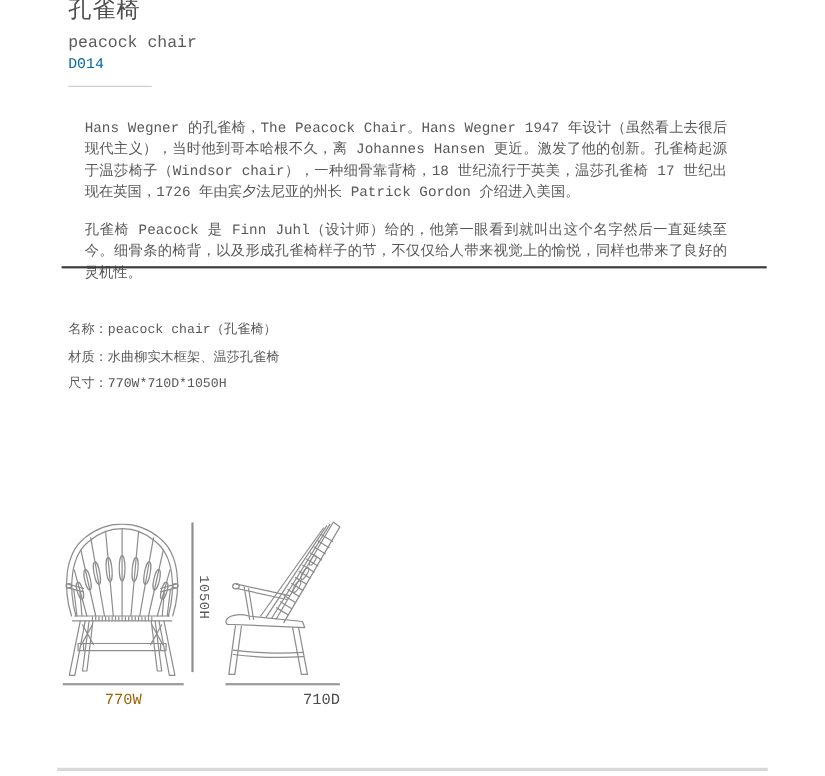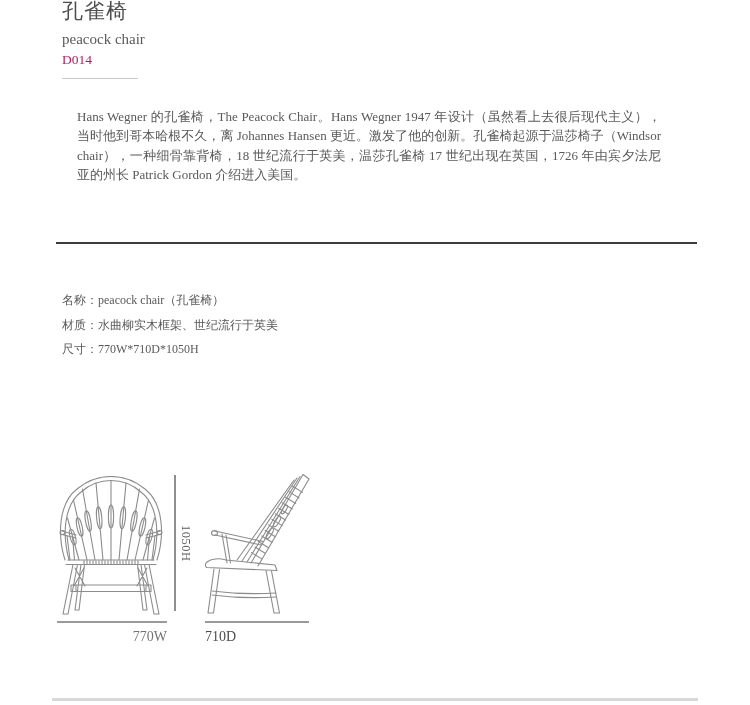--- a/index.html
+++ b/index.html
@@ -1,31 +1,31 @@
 <!DOCTYPE html>
 <html lang="zh"><head>
 <meta charset="utf-8">
 <style>
   html,body{margin:0;padding:0;background:#ffffff;}
   .page{
     position:relative;
     width:750px;height:705px;
     background:#ffffff;
     overflow:hidden;
-    font-family:Liberation Serif, serif;
+    font-family:Liberation Mono, monospace;
   }
   .abs{position:absolute;}
   .page-title{
     left:62px;top:-2px;
     font-size:21px;line-height:26px;
     color:#4d4d4d;font-weight:500;
     letter-spacing:1px;
   }
   .page-subtitle{left:62px;top:31px;font-size:15px;color:#595959;}
-  .page-model{left:62px;top:52px;font-size:13.5px;color:#be185d;}
+  .page-model{left:62px;top:52px;font-size:13.5px;color:#0369a1;}
   .rule-small{left:62px;top:78px;width:76px;height:1px;background:#c9c9c9;}
   .article{left:61px;top:91px;width:616px;color:#595959;}
   .article p{
     margin:16px;font-size:13px;line-height:19.3px;
     text-align:justify;text-justify:inter-ideograph;
   }
   .divider-dark{left:56px;top:242px;width:641px;height:2px;background:#3c3c3c;}
   .specs{left:62px;top:288px;color:#595959;}
   .specs div{font-size:12px;line-height:24.7px;white-space:nowrap;}
   .front-drawing{left:54px;top:476px;width:114px;height:150px;}
@@ -34,44 +34,45 @@
   .dim-height-wrap{
     left:178px;top:475px;height:136px;
     display:flex;align-items:center;
   }
   .dim-height-wrap span{
     writing-mode:vertical-rl;text-orientation:mixed;
     font-size:12.5px;color:#595959;letter-spacing:0.5px;
   }
   .dim-hline-front{left:57px;top:621px;width:110px;height:2px;background:#9a9a9a;}
   .dim-hline-side{left:205px;top:621px;width:104px;height:2px;background:#9a9a9a;}
-  .dim-label-front{left:57px;top:629px;width:110px;text-align:right;font-size:14px;color:#737373;}
-  .dim-label-side{left:205px;top:629px;width:104px;text-align:left;font-size:14px;color:#4d4d4d;}
+  .dim-label-front{left:57px;top:629px;width:110px;text-align:center;font-size:14px;color:#a16207;}
+  .dim-label-side{left:205px;top:629px;width:104px;text-align:right;font-size:14px;color:#4d4d4d;}
   .divider-light{left:52px;top:698px;width:646px;height:3px;background:#d8d8d8;}
   svg.lineart{stroke:#8c8c8c;stroke-width:1.1;fill:none;stroke-linecap:round;}
 </style>
 </head>
 <body>
 
 <div class="page">
 
   <div class="abs page-title">孔雀椅</div>
   <div class="abs page-subtitle">peacock chair</div>
   <div class="abs page-model">D014</div>
   <div class="abs rule-small"></div>
 
   <div class="abs article">
     <p>Hans Wegner 的孔雀椅，The Peacock Chair。Hans Wegner 1947 年设计（虽然看上去很后现代主义），当时他到哥本哈根不久，离 Johannes Hansen 更近。激发了他的创新。孔雀椅起源于温莎椅子（Windsor chair），一种细骨靠背椅，18 世纪流行于英美，温莎孔雀椅 17 世纪出现在英国，1726 年由宾夕法尼亚的州长 Patrick Gordon 介绍进入美国。</p>
+    <p>孔雀椅 Peacock 是 Finn Juhl（设计师）给的，他第一眼看到就叫出这个名字然后一直延续至今。细骨条的椅背，以及形成孔雀椅样子的节，不仅仅给人带来视觉上的愉悦，同样也带来了良好的灵机性。</p>
   </div>
 
   <div class="abs divider-dark"></div>
 
   <div class="abs specs">
     <div>名称：peacock chair（孔雀椅）</div>
-    <div>材质：水曲柳实木框架、世纪流行于英美</div>
+    <div>材质：水曲柳实木框架、温莎孔雀椅</div>
     <div>尺寸：770W*710D*1050H</div>
   </div>
 
   <svg class="abs lineart front-drawing" viewBox="0 0 114 150" aria-hidden="true">
 
     <path d="M11,84 C3,58 5,27 23,13 C37,1.5 49,0.5 57,0.5 C65,0.5 77,1.5 91,13 C109,27 111,58 103,84"></path>
     <path d="M15,84 C8,58 10,29 27,16 C39,5.5 50,4.5 57,4.5 C64,4.5 75,5.5 87,16 C104,29 106,58 99,84"></path>
 
     <path d="M25,84 L13.5,42 M33,84 L19.5,24 M41,84 L28.5,13 M49,84 L42,7 M57,84 L57,5 M65,84 L72,7 M73,84 L85.5,13 M81,84 L94.5,24 M89,84 L100.5,42"></path>
 

